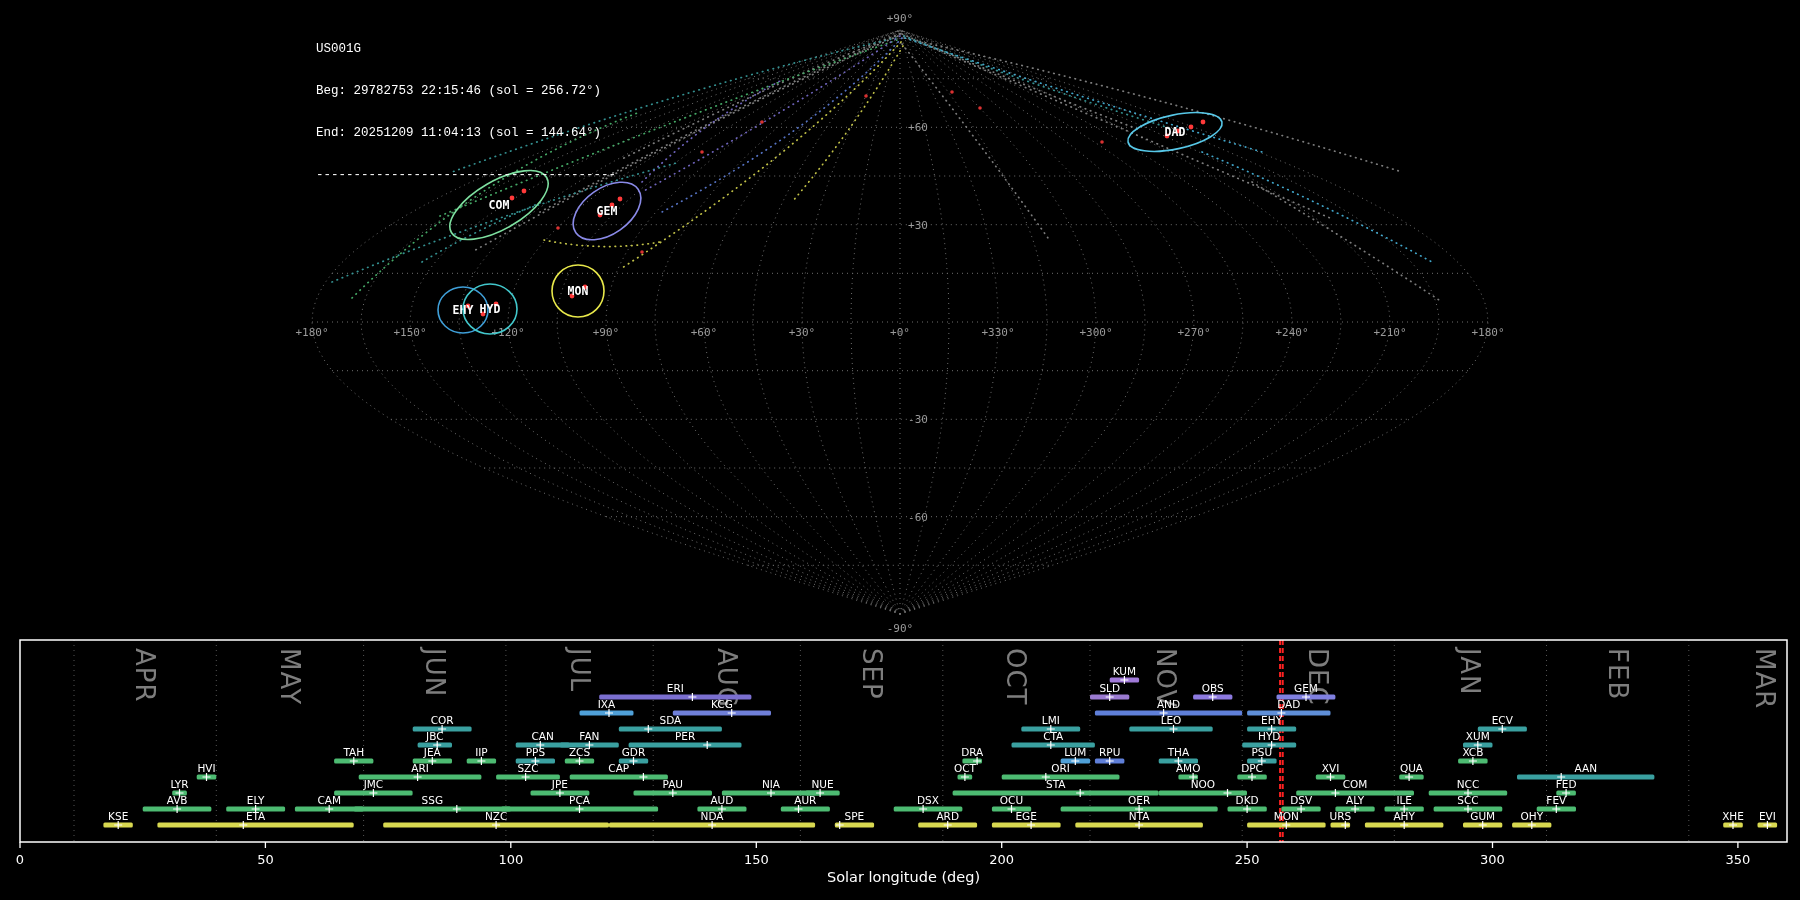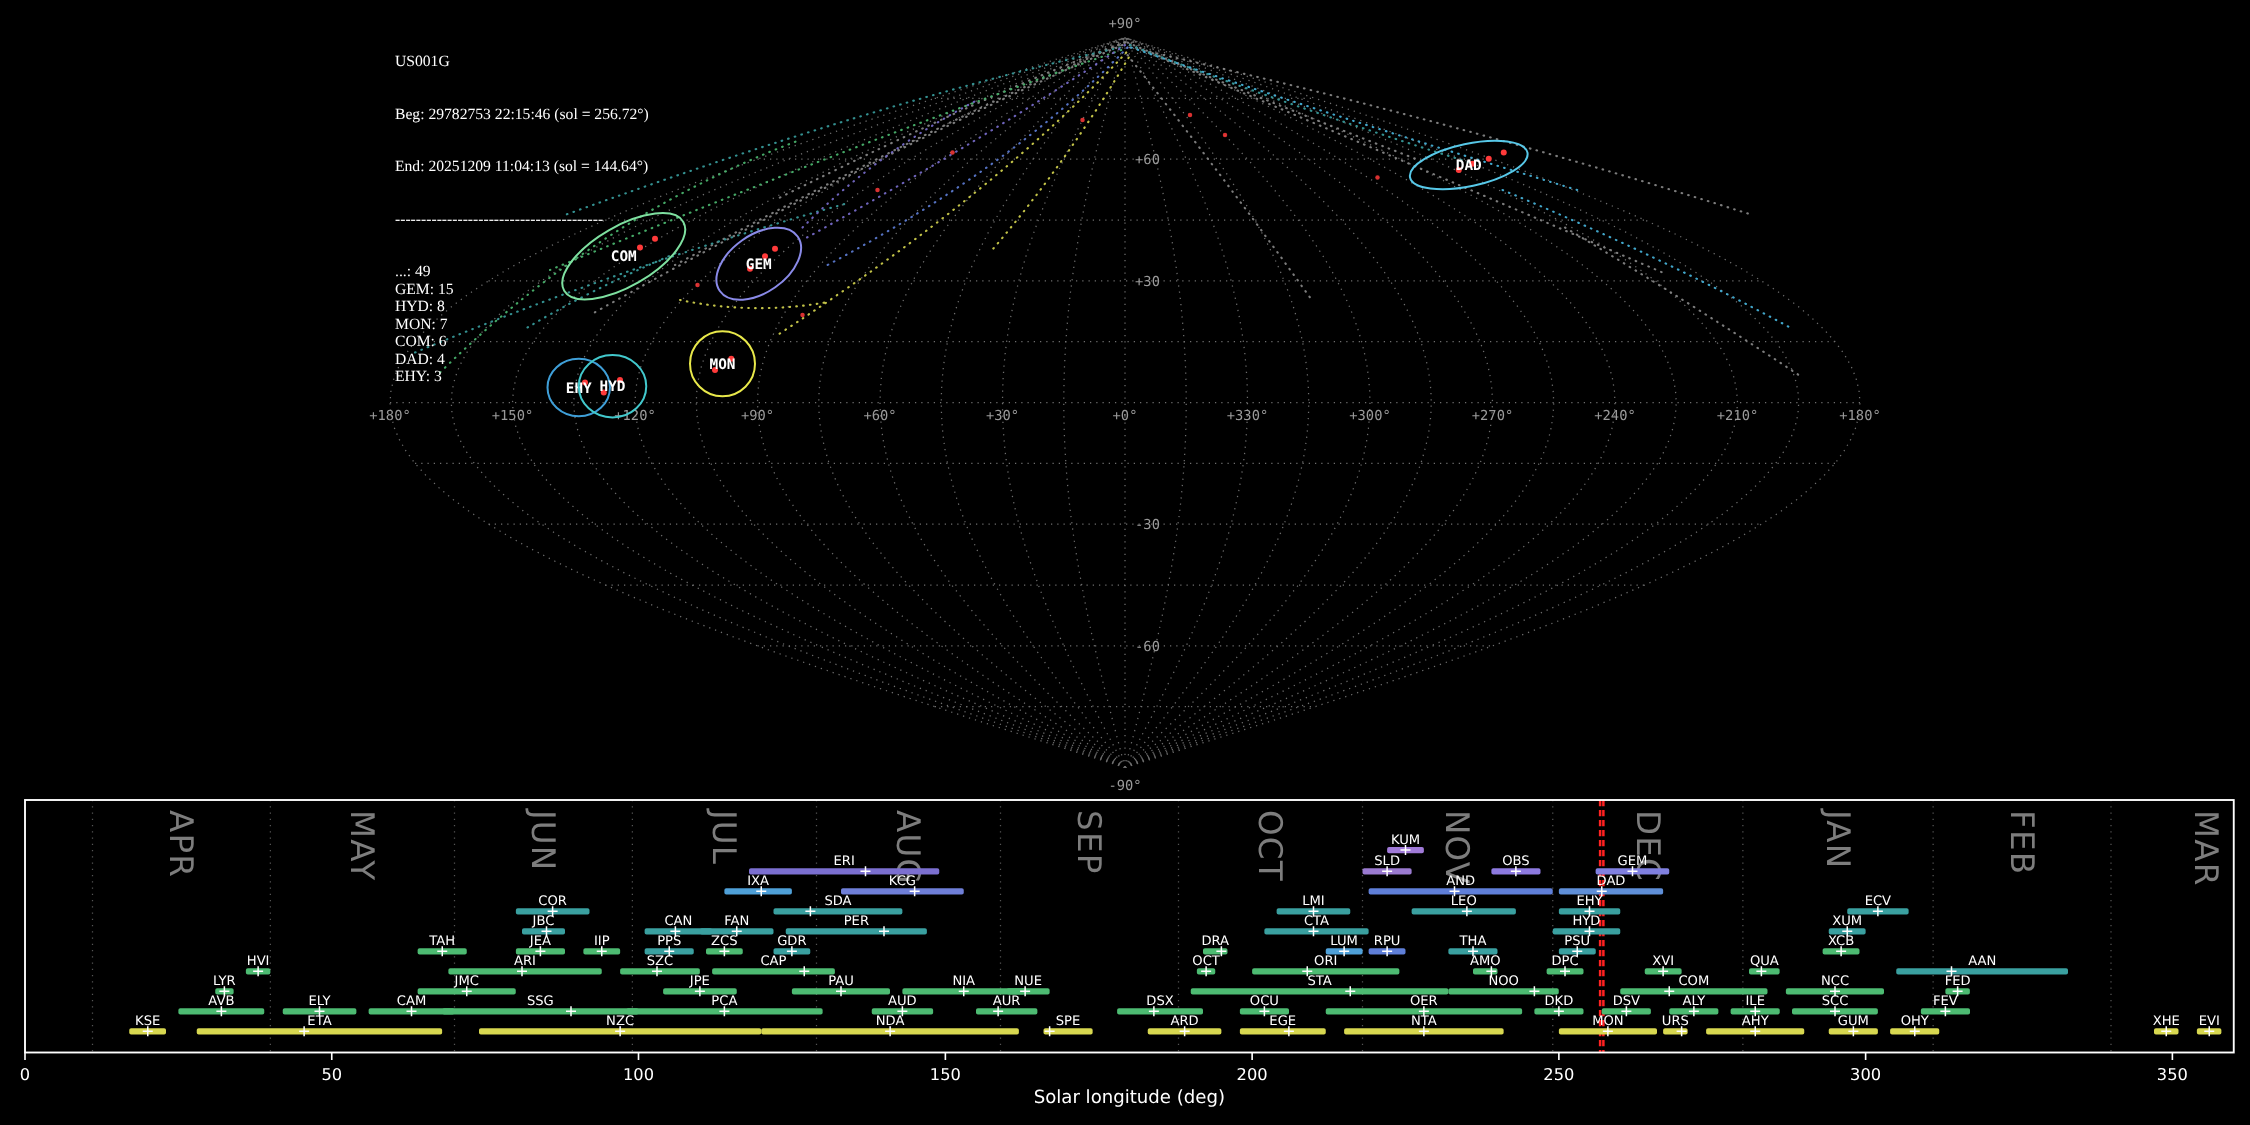--- a/index.html
+++ b/index.html
@@ -1,16 +1,16 @@
 <!DOCTYPE html>
 <html><head>
 <meta charset="utf-8">
 <style>
   html,body{margin:0;padding:0;background:#000;width:1800px;height:900px;overflow:hidden;position:relative;font-family:"DejaVu Sans",sans-serif}
-  #legend{position:absolute;left:316px;top:14px;color:#fff;font-family:Liberation Serif, serif;font-size:12.5px;line-height:14px;white-space:pre}
+  #legend{position:absolute;left:316px;top:14px;color:#fff;font-family:Liberation Mono, monospace;font-size:12.5px;line-height:14px;white-space:pre}
   .layer{position:absolute;left:0;top:0}
 </style>
 </head>
 <body>
 
 <div class="layer">
   <svg id="skymap" width="1800" height="900">
       <g stroke="#6e6e6e" fill="none" stroke-width="1" stroke-dasharray="1 4">
         <line x1="747.8" y1="565.3" x2="1052.2" y2="565.3"></line>
         <line x1="606.0" y1="516.7" x2="1194.0" y2="516.7"></line>
@@ -155,21 +155,20 @@
       <circle cx="980" cy="108" r="1.8" fill="#ff3a3a" opacity="0.85"></circle>
       <circle cx="866" cy="96" r="1.8" fill="#ff3a3a" opacity="0.85"></circle>
     </svg>
 </div>
 
 <div id="legend">
   <div>US001G</div>
   <div>Beg: 29782753 22:15:46 (sol = 256.72°)</div>
   <div>End: 20251209 11:04:13 (sol = 144.64°)</div>
   <div>----------------------------------------</div>
-  <div><div>...: 49</div><div>GEM: 15</div><div>HYD: 8</div><div>MON: 7</div><div>COM: 6</div><div>DAD: 4</div><div>EHY: 3</div></div>
 </div>
 
 <div class="layer">
   <svg id="timeline" width="1800" height="900">
       <g stroke="#555555" stroke-width="1" stroke-dasharray="1 4">
         <line x1="74.0" y1="640" x2="74.0" y2="842"></line>
         <line x1="216.3" y1="640" x2="216.3" y2="842"></line>
         <line x1="363.6" y1="640" x2="363.6" y2="842"></line>
         <line x1="505.9" y1="640" x2="505.9" y2="842"></line>
         <line x1="653.2" y1="640" x2="653.2" y2="842"></line>

